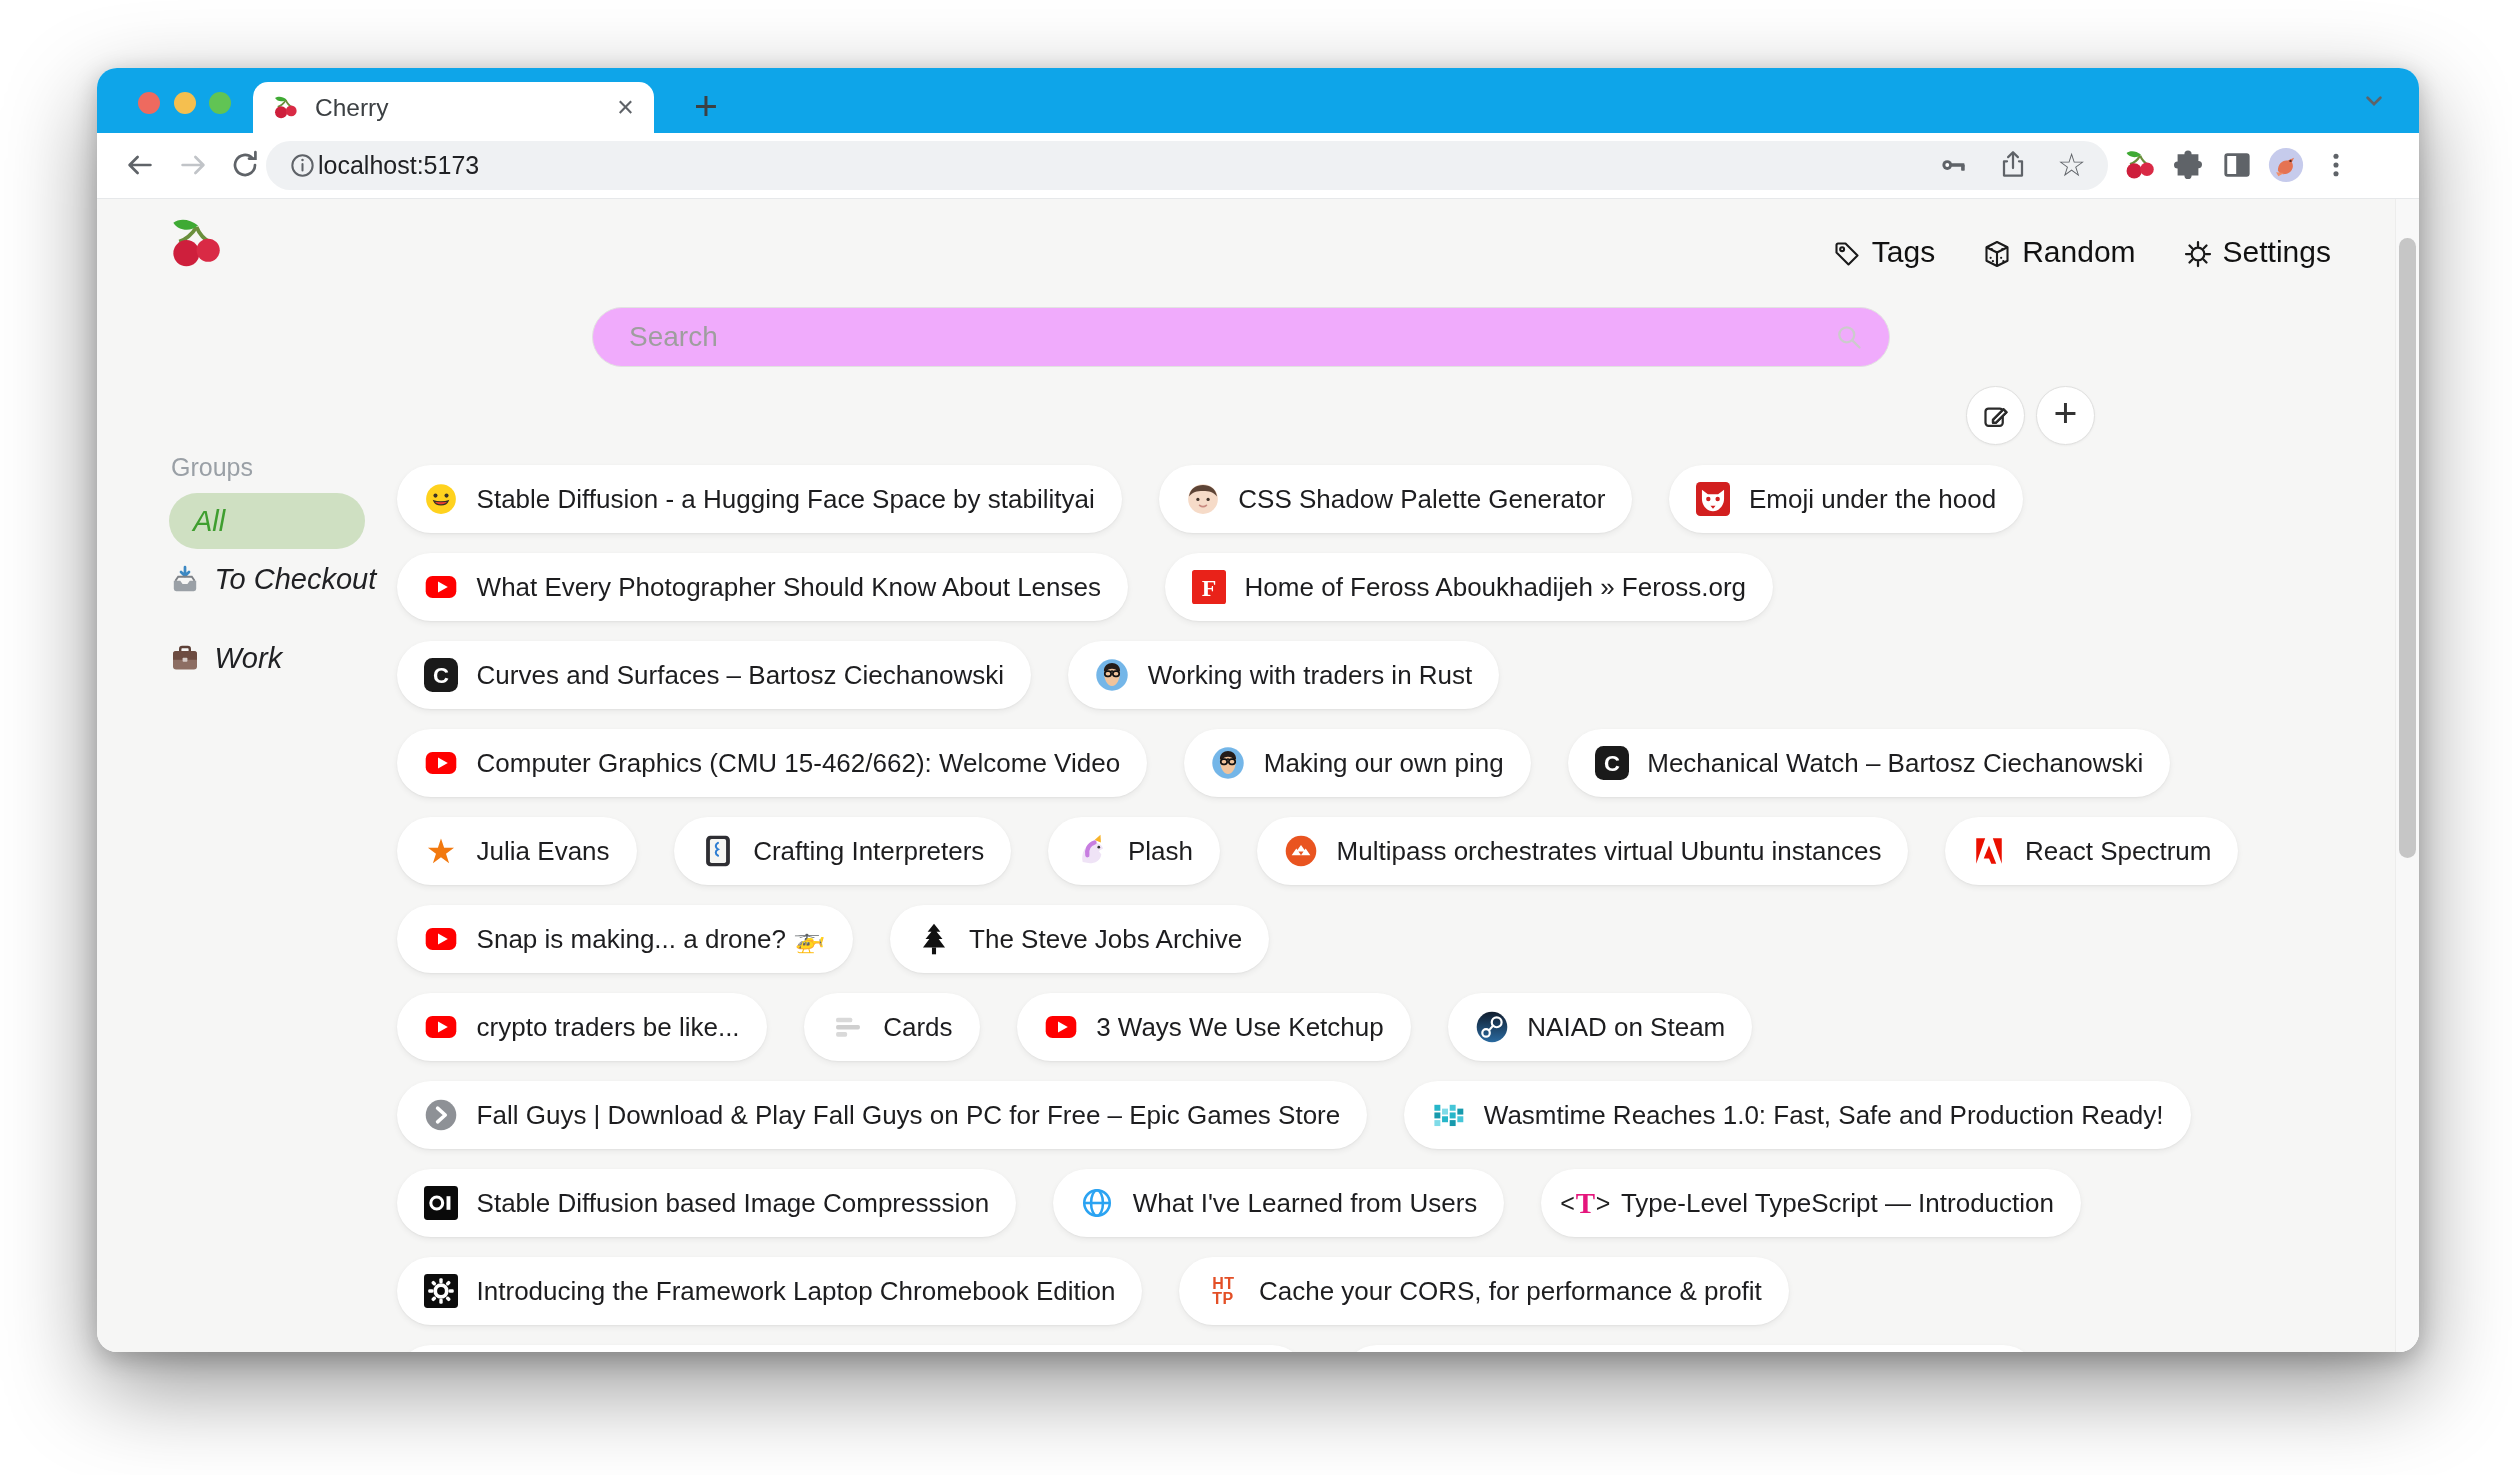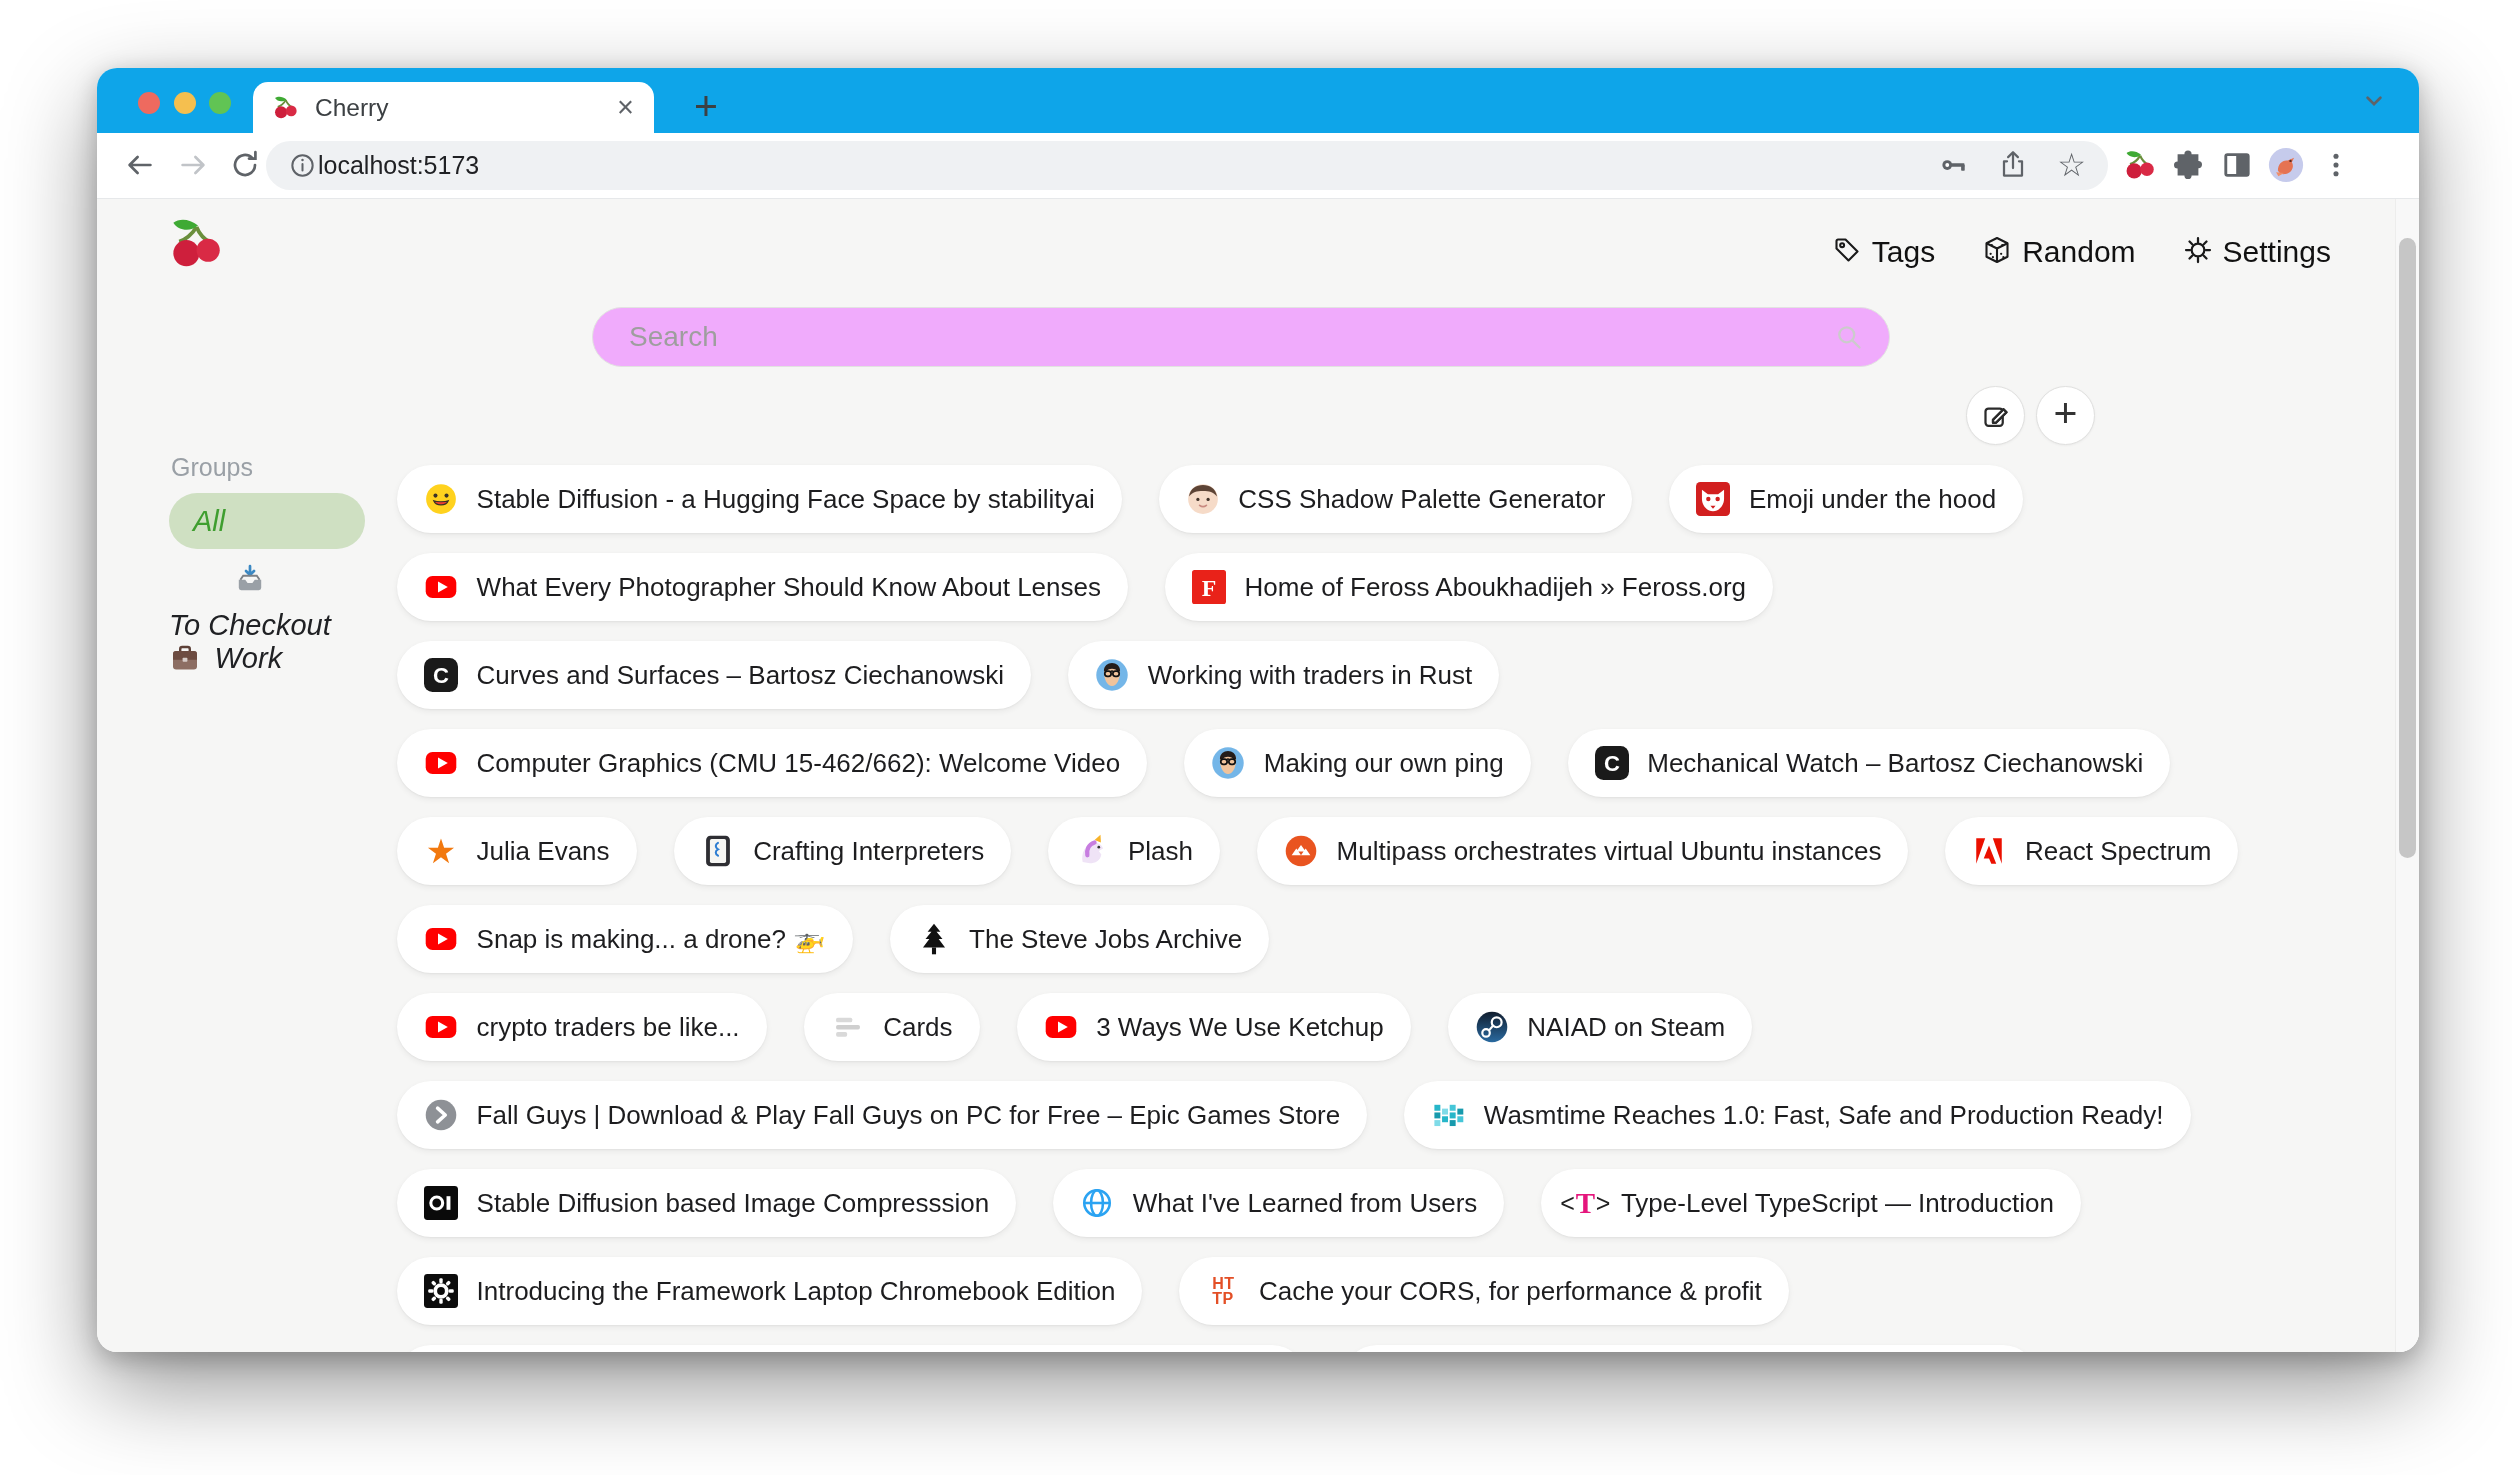--- a/index.html
+++ b/index.html
@@ -26,41 +26,41 @@
     border-radius:24.5px;display:flex;align-items:center;padding:0 22px;box-sizing:border-box;}
   .info-icon{width:29px;height:29px;flex:none;}
   .url-text{font-size:25px;color:#202124;margin-left:1px;}
   .urlbar .right-icons{margin-left:auto;display:flex;gap:29px;align-items:center;}
   .urlbar .right-icons .icon{width:30px;height:30px;}
   .star-glyph{font-size:32px;color:#5f6368;line-height:30px;}
   
   .content{flex:1;position:relative;background:#f6f6f5;overflow:hidden;}
   .page-logo{position:absolute;left:72px;top:15px;width:58px;height:58px;}
   .top-nav{position:absolute;top:36px;right:88px;display:flex;gap:47px;align-items:center;}
-  .nav-item{display:flex;align-items:flex-start;gap:10px;cursor:default;}
+  .nav-item{display:flex;align-items:flex-end;gap:10px;cursor:default;}
   .nav-item .icon{width:30px;height:30px;}
   .nav-item span.lbl{font-size:30px;color:#111;}
   .searchbar{position:absolute;left:495px;top:108px;width:1298px;height:60px;background:#f0abfc;
     border:0.8px solid #e2e2e1;border-radius:36px;box-sizing:border-box;display:flex;align-items:center;}
   .searchbar input{flex:1;border:none;outline:none;background:transparent;font-size:28px;
     color:#444;padding:0 25px 0 36px;font-family:"Liberation Sans",sans-serif;}
   .searchbar input::placeholder{color:#9e9e9e;}
   .search-icon{width:30px;height:30px;margin-right:25px;flex:none;}
   .action-btn{position:absolute;top:187px;width:59px;height:59px;border-radius:50%;background:#fff;
     border:0.8px solid #e0e0df;box-shadow:0 0.8px 2.5px rgba(0,0,0,.05);display:flex;align-items:center;justify-content:center;box-sizing:border-box;}
   .action-btn .icon{width:30px;height:30px;}
   #edit-btn{left:1869px;} #add-btn{left:1939px;}
   .plus-glyph{font-size:41px;font-weight:300;color:#333;line-height:1;margin-top:-3.4px;}
   
   .groups-label{position:absolute;left:74px;top:254px;font-size:25px;color:#9aa0a6;}
   .side-item{position:absolute;left:72px;display:flex;align-items:center;gap:13.5px;font-size:29px;color:#202124;cursor:default;font-style:italic;}
   .side-item .icon{width:32px;height:32px;flex:none;}
   #side-all{top:294px;width:196px;height:56px;background:#cfe0c2;border-radius:28px;
     color:#3f9e2f;padding-left:24px;box-sizing:border-box;}
-  #side-checkout{top:364px;flex-direction:column;} #side-work{top:443px;}
+  #side-checkout{top:364px;} #side-work{top:443px;}
   
   .rows{position:absolute;left:300px;top:266px;display:flex;flex-direction:column;gap:20px;}
   .pill-row{display:flex;gap:37px;}
   .pill{background:#fff;border-radius:34px;height:68px;display:flex;align-items:center;
     padding:0 27px;gap:18.6px;box-shadow:0 0.8px 1.7px rgba(0,0,0,.05),0 2.5px 6.8px rgba(0,0,0,.06);
     white-space:nowrap;box-sizing:border-box;}
   .pill-icon{width:34px;height:34px;flex:none;display:flex;align-items:center;justify-content:center;}
   .pill-label{font-size:26px;color:#1d1d1f;}
   .icon svg,.pill-icon svg,.tab-favicon svg,.page-logo svg,.info-icon svg,.search-icon svg,
   .tool-icon svg,.tabstrip-chevron svg{width:100%;height:100%;display:block;}

